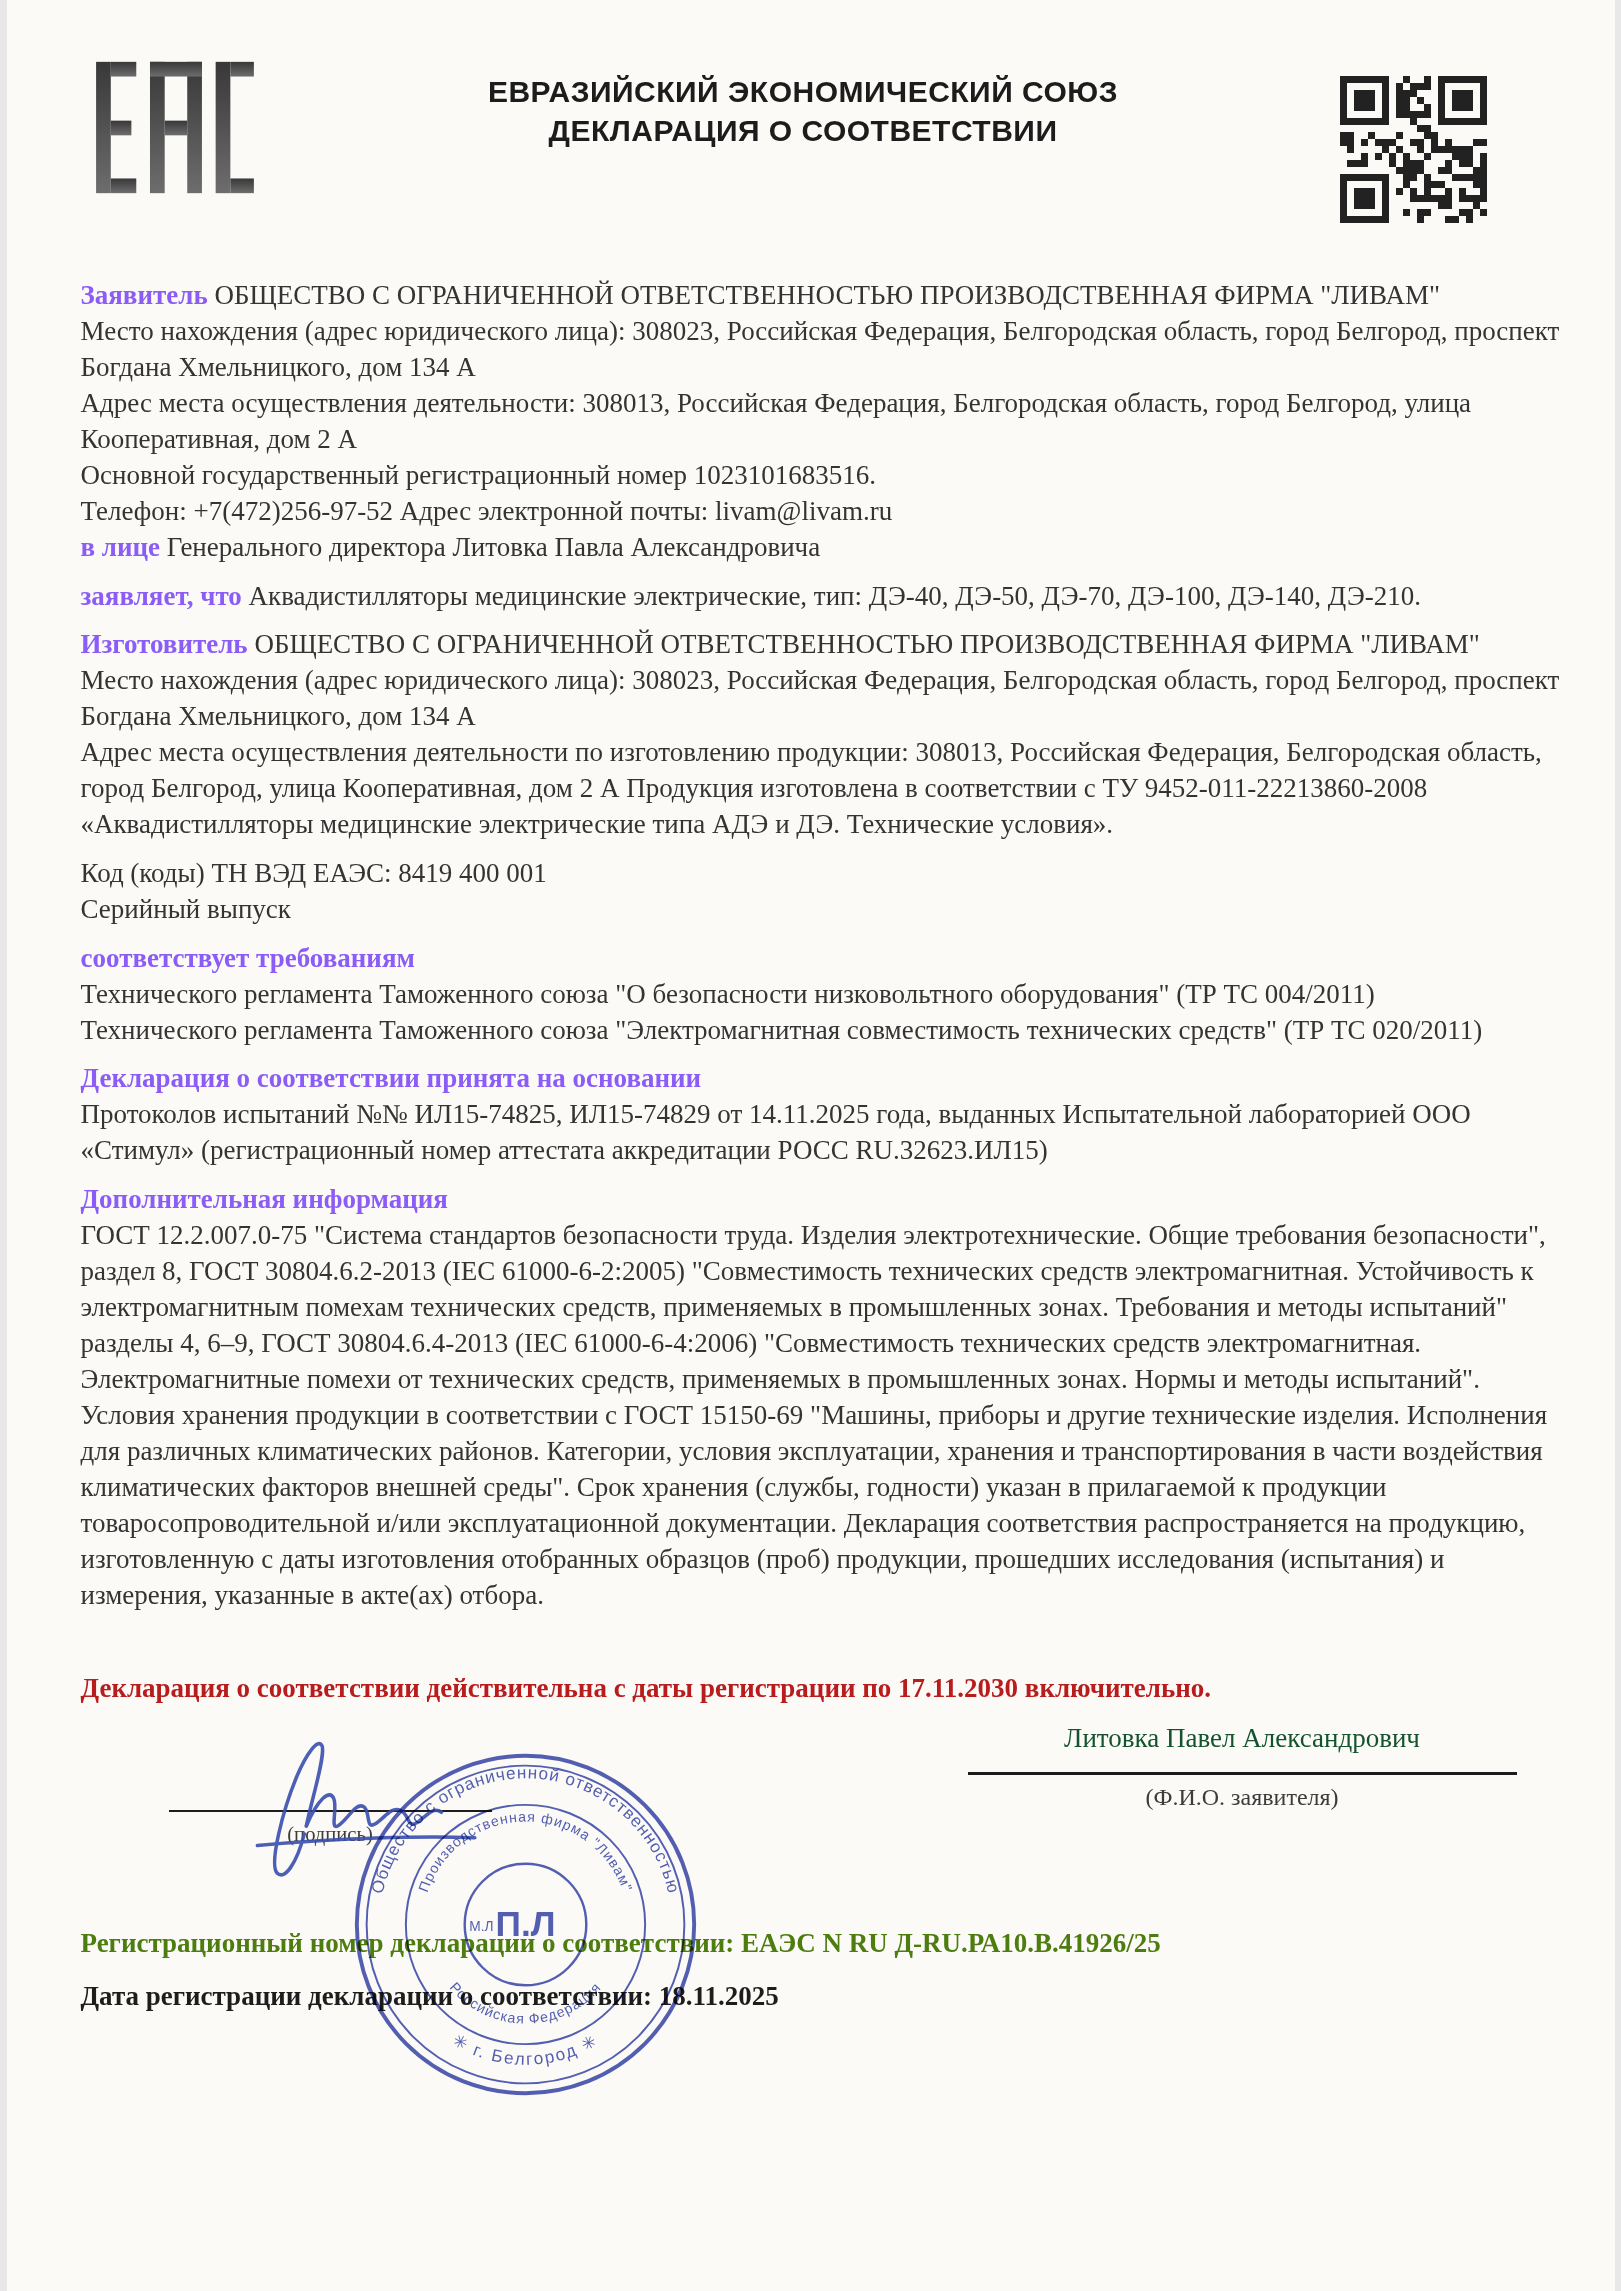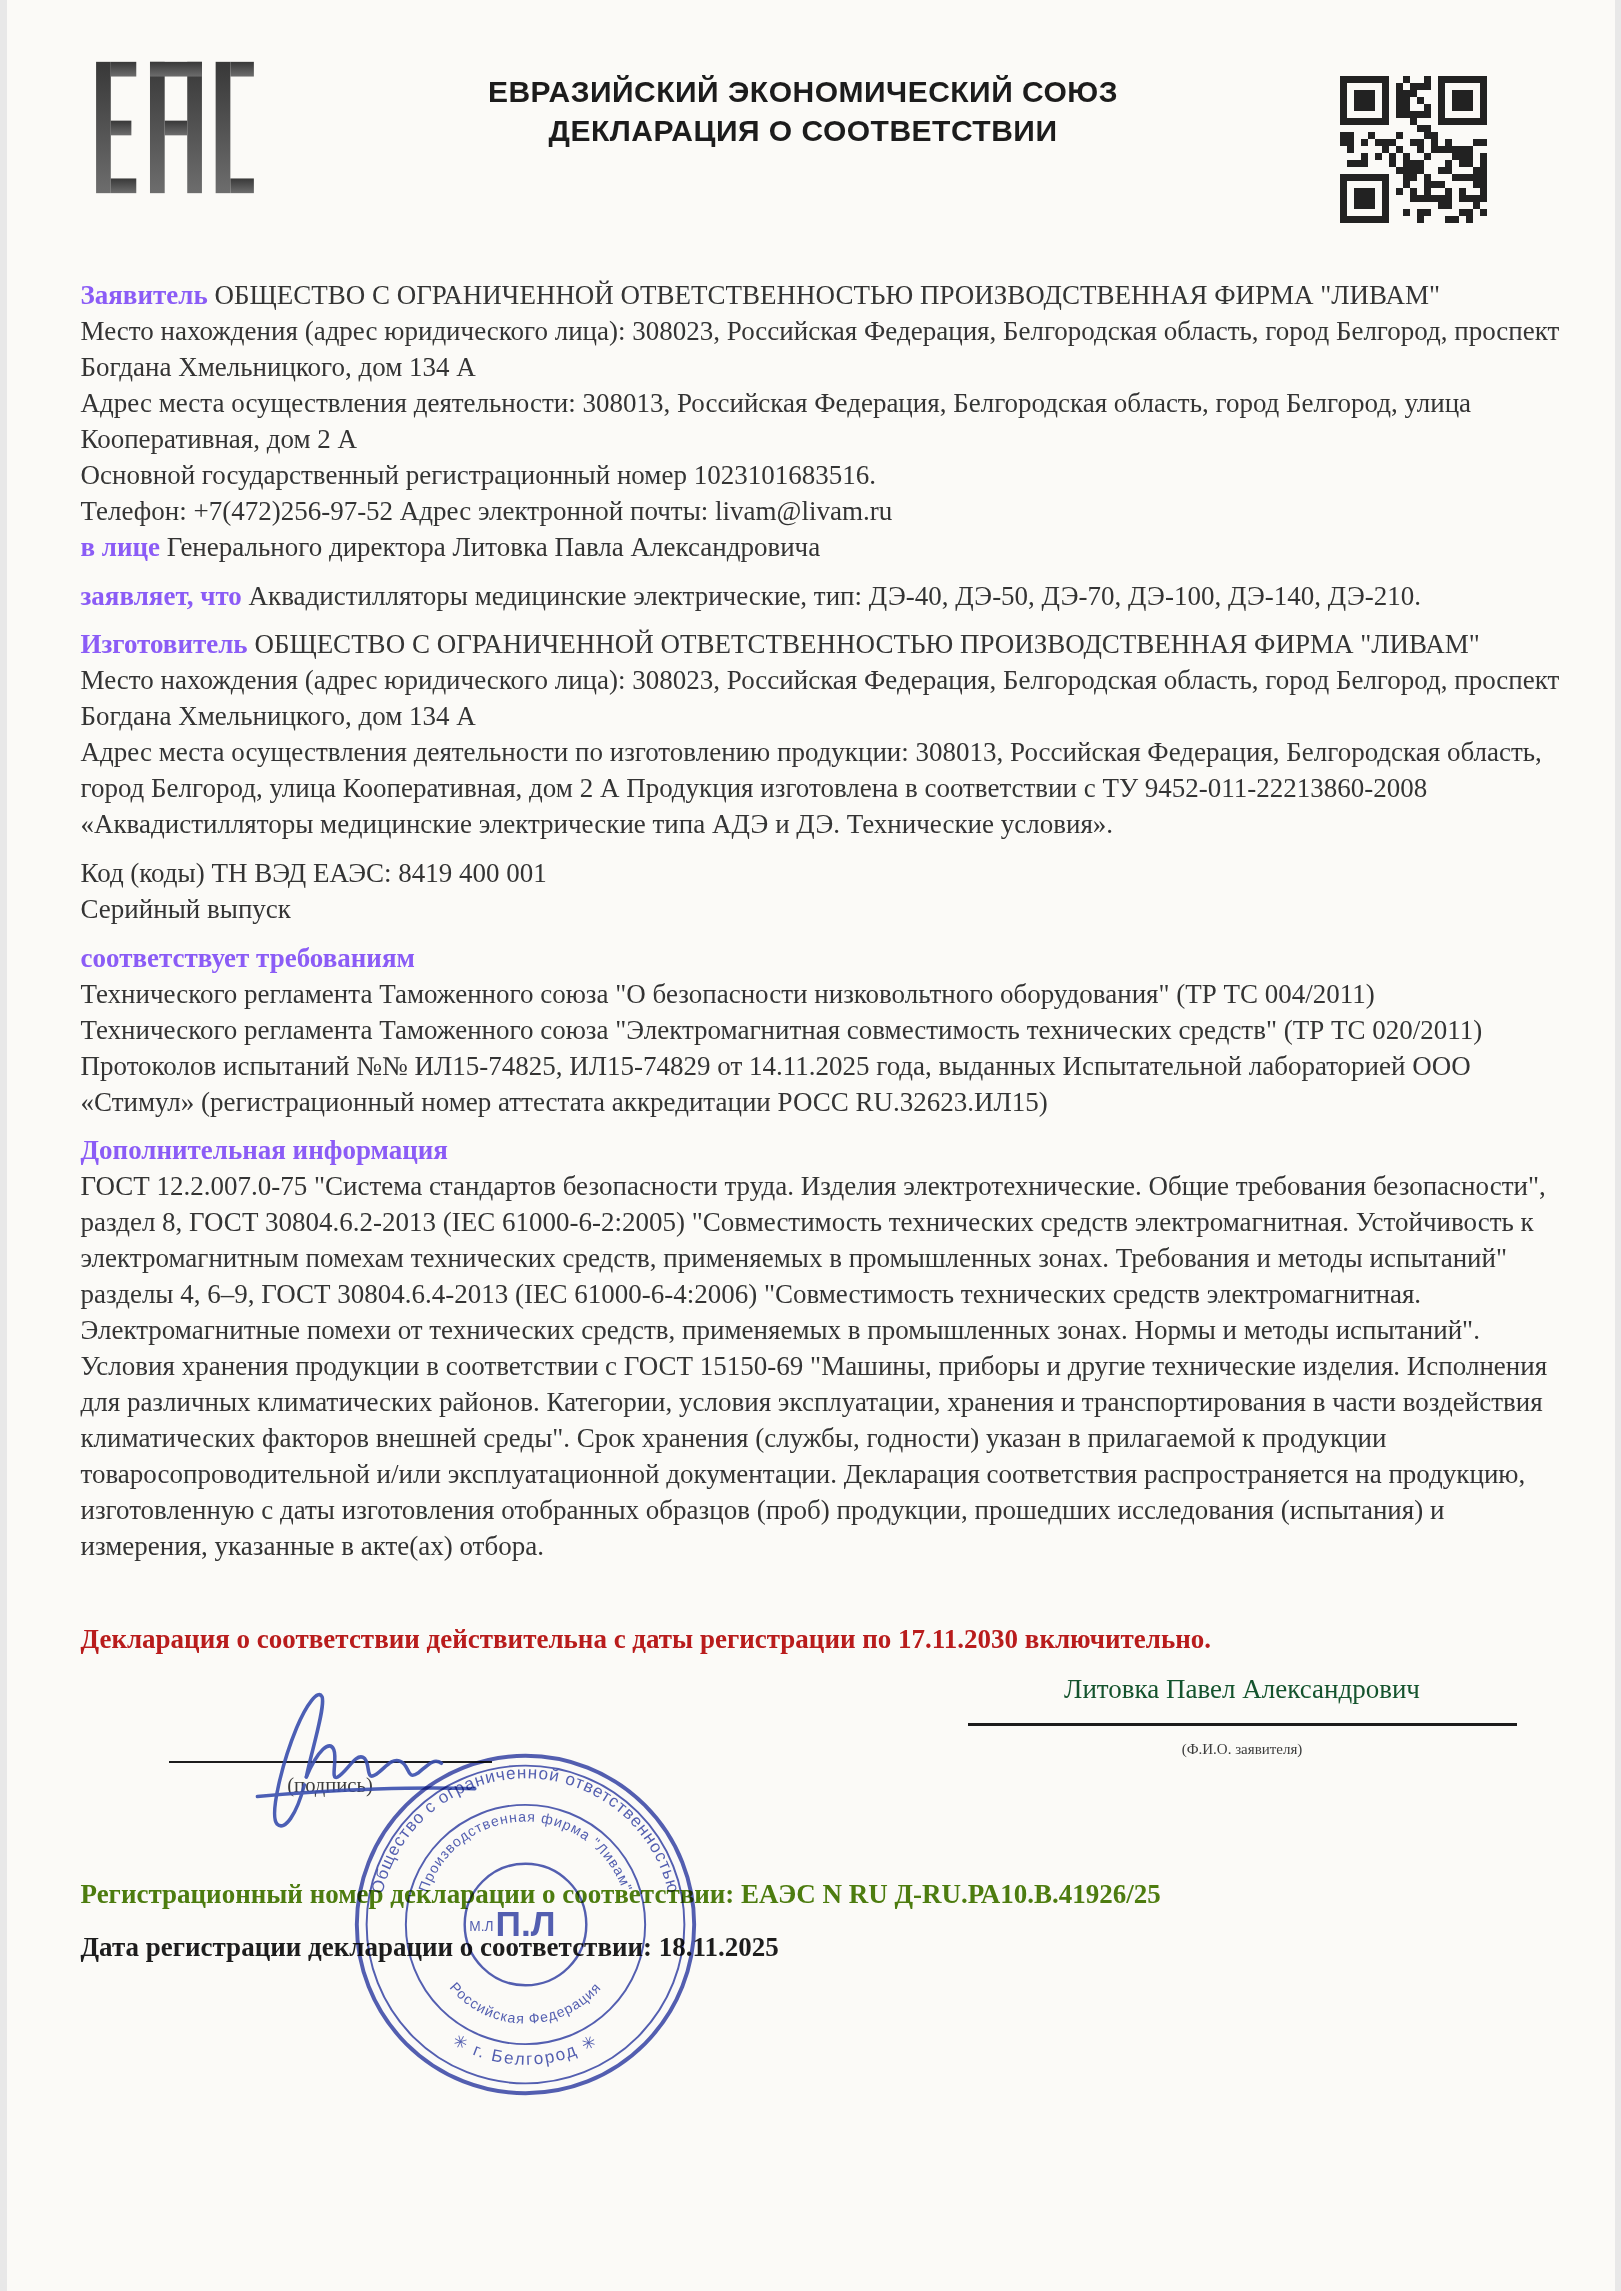--- a/index.html
+++ b/index.html
@@ -40,21 +40,21 @@
     font-weight:bold; color:#b91c1c;
   }
   
   .sign-row { position:relative; height:184px; margin-top:5.9px; }
   .sign-left { position:absolute; left:88px; top:61px; width:323px; text-align:center; }
   .sign-line { border-bottom:2.9px solid #1c1c1c; height:39px; }
   .sign-caption { font-size:20.6px; color:#3c3c3c; padding-top:3.9px; }
   .sign-right { position:absolute; left:887px; top:7.8px; width:549px; text-align:center; }
   .fio-name { font-size:27px; color:#14532d; padding-bottom:15.7px; }
   .fio-line { border-bottom:3.4px solid #1c1c1c; }
-  .fio-caption { font-size:15px; color:#3c3c3c; padding-top:4.9px; }
+  .fio-caption { font-size:24px; color:#3c3c3c; padding-top:4.9px; }
   .autograph { position:absolute; left:59px; top:-57px; width:333px; height:172px; }
   
   .reg-line { font-weight:bold; color:#4d7c0f; margin-top:29px !important; }
   .reg-date { font-weight:bold; color:#1d1d1d; margin-top:16.7px !important; }
   
   .stamp {
     position:absolute; left:341px; top:1747px;
     width:355px; height:355px;
     opacity:.82; mix-blend-mode:multiply;
   }
@@ -256,20 +256,21 @@
   <p class="gap"> <span>Код (коды) ТН ВЭД ЕАЭС: 8419 400 001</span></p>
 
   <p> <span>Серийный выпуск</span></p>
 
   <p class="gap"><b>соответствует требованиям</b> <span></span></p>
 
   <p> <span>Технического регламента Таможенного союза "О безопасности низковольтного оборудования" (ТР ТС 004/2011)</span></p>
 
   <p> <span>Технического регламента Таможенного союза "Электромагнитная совместимость технических средств" (ТР ТС 020/2011)</span></p>
 
+  <p class="gap"><b>Декларация о соответствии принята на основании</b> <span></span></p>
 
   <p> <span>Протоколов испытаний №№ ИЛ15-74825, ИЛ15-74829 от 14.11.2025 года, выданных Испытательной лабораторией ООО «Стимул» (регистрационный номер аттестата аккредитации РОСС RU.32623.ИЛ15)</span></p>
 
 
   <p class="gap"><b>Дополнительная информация</b> <span></span></p>
 
   <p> <span>ГОСТ 12.2.007.0-75 "Система стандартов безопасности труда. Изделия электротехнические. Общие требования безопасности", раздел 8, ГОСТ 30804.6.2-2013 (IEC 61000-6-2:2005) "Совместимость технических средств электромагнитная. Устойчивость к электромагнитным помехам технических средств, применяемых в промышленных зонах. Требования и методы испытаний" разделы 4, 6–9, ГОСТ 30804.6.4-2013 (IEC 61000-6-4:2006) "Совместимость технических средств электромагнитная. Электромагнитные помехи от технических средств, применяемых в промышленных зонах. Нормы и методы испытаний". Условия хранения продукции в соответствии с ГОСТ 15150-69 "Машины, приборы и другие технические изделия. Исполнения для различных климатических районов. Категории, условия эксплуатации, хранения и транспортирования в части воздействия климатических факторов внешней среды". Срок хранения (службы, годности) указан в прилагаемой к продукции товаросопроводительной и/или эксплуатационной документации. Декларация соответствия распространяется на продукцию, изготовленную с даты изготовления отобранных образцов (проб) продукции, прошедших исследования (испытания) и измерения, указанные в акте(ах) отбора.</span></p>
 </div>
 
     <div class="validity">Декларация о соответствии действительна с даты регистрации по 17.11.2030 включительно.</div>

